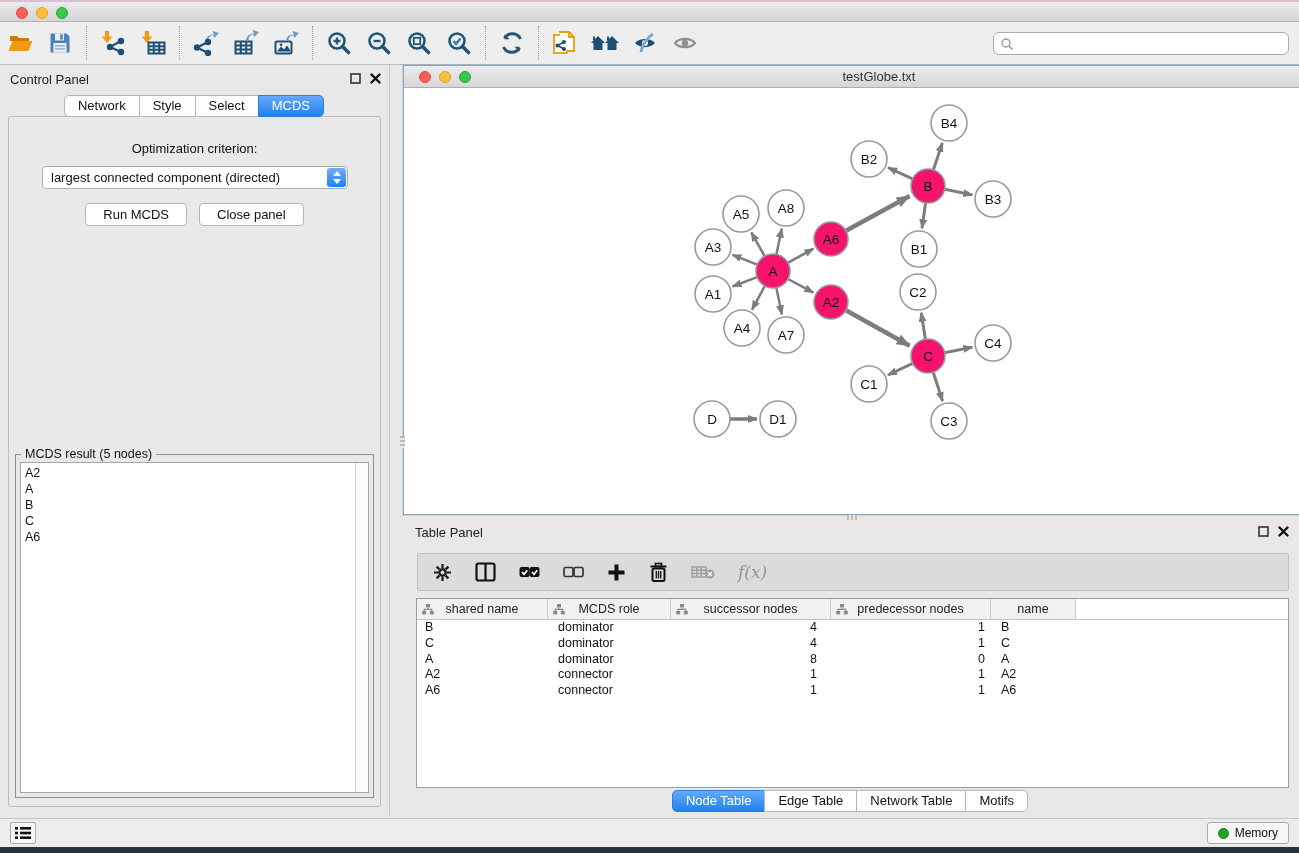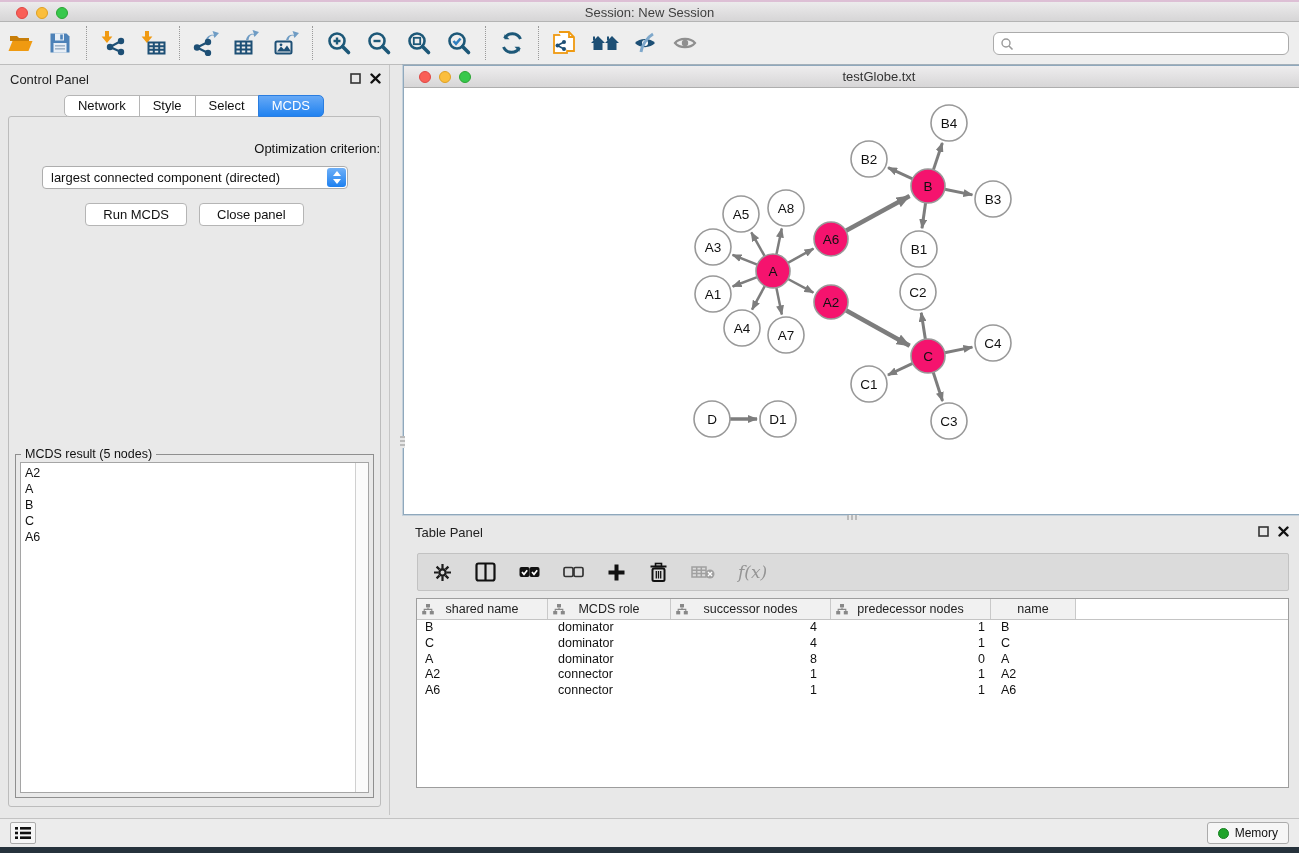--- a/index.html
+++ b/index.html
@@ -37,21 +37,21 @@
   .panel-icons { position:absolute; right:8px; top:8px; display:flex; gap:9px; align-items:center; }
   .tabs-row { position:absolute; left:0; right:1px; display:flex; justify-content:center; z-index:3; }
   .tab { font-size:13px; color:#111; background:#fff; border:1px solid #b5b5b5;
     padding:2px 13px 3px; margin-left:-1px; }
   .tab:first-child { border-radius:5px 0 0 5px; margin-left:0; }
   .tab:last-child { border-radius:0 5px 5px 0; }
   .tab.selected { background:linear-gradient(#66a9f6,#2082f0); color:#fff; border-color:#2a7de0; }
   #cp-tabs { top:30px; }
   #cp-content { position:absolute; left:8px; right:8px; top:51px; bottom:8px;
     border:1px solid #bcbcbc; border-radius:3px; background:#e9e9e9; }
-  #opt-label { position:absolute; top:24px; left:0; right:0; text-align:right; font-size:13px; color:#111; }
+  #opt-label { position:absolute; top:24px; left:0; right:0; text-align:center; font-size:13px; color:#111; }
   #criterion { position:absolute; top:49px; left:33px; width:306px; height:23px;
     background:#fff; border:1px solid #adadad; border-radius:4px; font-size:13px; color:#111;
     line-height:21px; padding-left:8px; }
   #criterion .stepper { position:absolute; right:1px; top:1px; bottom:1px; width:19px;
     border-radius:3px; background:linear-gradient(#6fb0f7,#1d80f0);
     display:flex; flex-direction:column; align-items:center; justify-content:center; gap:3px; }
   .arr-up { width:0; height:0; border-left:4px solid transparent; border-right:4px solid transparent;
     border-bottom:5px solid #fff; }
   .arr-dn { width:0; height:0; border-left:4px solid transparent; border-right:4px solid transparent;
     border-top:5px solid #fff; }
@@ -116,21 +116,20 @@
 </style>
 </head>
 <body>
 
 <div id="titlebar">
   <div class="tl-dots">
     <div class="tl-dot tl-red"></div>
     <div class="tl-dot tl-yellow"></div>
     <div class="tl-dot tl-green"></div>
   </div>
-  <div class="title">Session: New Session</div>
 </div>
 
 <div id="toolbar">
   <div class="tb-btn">
     <svg width="27" height="24" viewBox="0 0 27 24">
       <path d="M3 5h7l2 2h10v3H3z" fill="#c87e09"></path>
       <path d="M5.5 10h20l-4 10H1.5z" fill="#ef9a11"></path>
     </svg>
   </div>
   <div class="tb-btn">
@@ -575,20 +574,26 @@
         <div class="tr">
           <div class="td c0">A6</div>
           <div class="td c1">connector</div>
           <div class="td c2">1</div>
           <div class="td c3">1</div>
           <div class="td c4">A6</div>
         </div>
       </div>
   </div>
 
+  <div class="tabs-row" id="tp-tabs" style="position:absolute; left:0; right:0;">
+      <span class="tab selected">Node Table</span>
+      <span class="tab">Edge Table</span>
+      <span class="tab">Network Table</span>
+      <span class="tab">Motifs</span>
+    </div>
 </div>
 
 <div id="status-bar">
   <div id="list-btn">
     <svg width="16" height="14" viewBox="0 0 16 14">
       <rect x="0" y="1" width="3" height="2.6" fill="#111"></rect>
         <rect x="5" y="1" width="11" height="2.6" fill="#111"></rect>
       <rect x="0" y="5.7" width="3" height="2.6" fill="#111"></rect>
         <rect x="5" y="5.7" width="11" height="2.6" fill="#111"></rect>
       <rect x="0" y="10.4" width="3" height="2.6" fill="#111"></rect>

